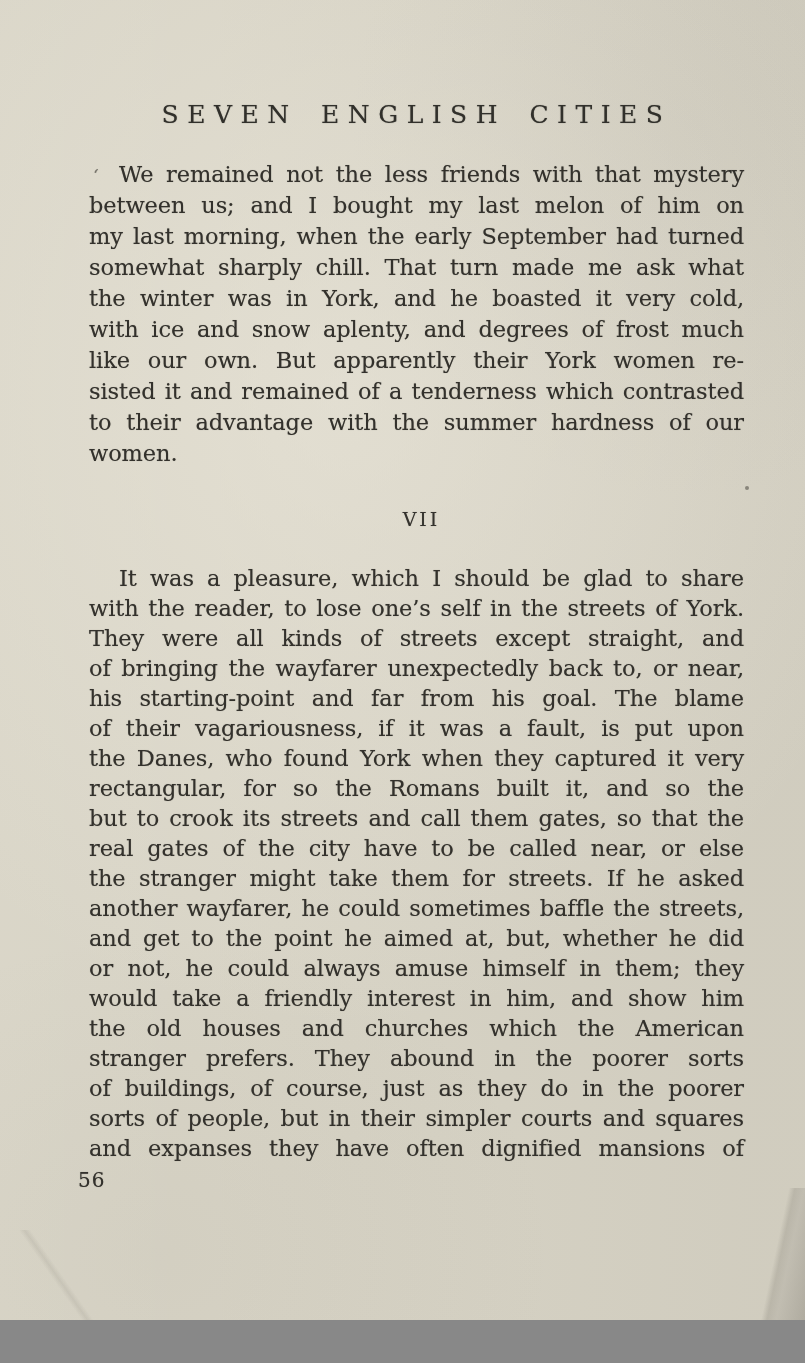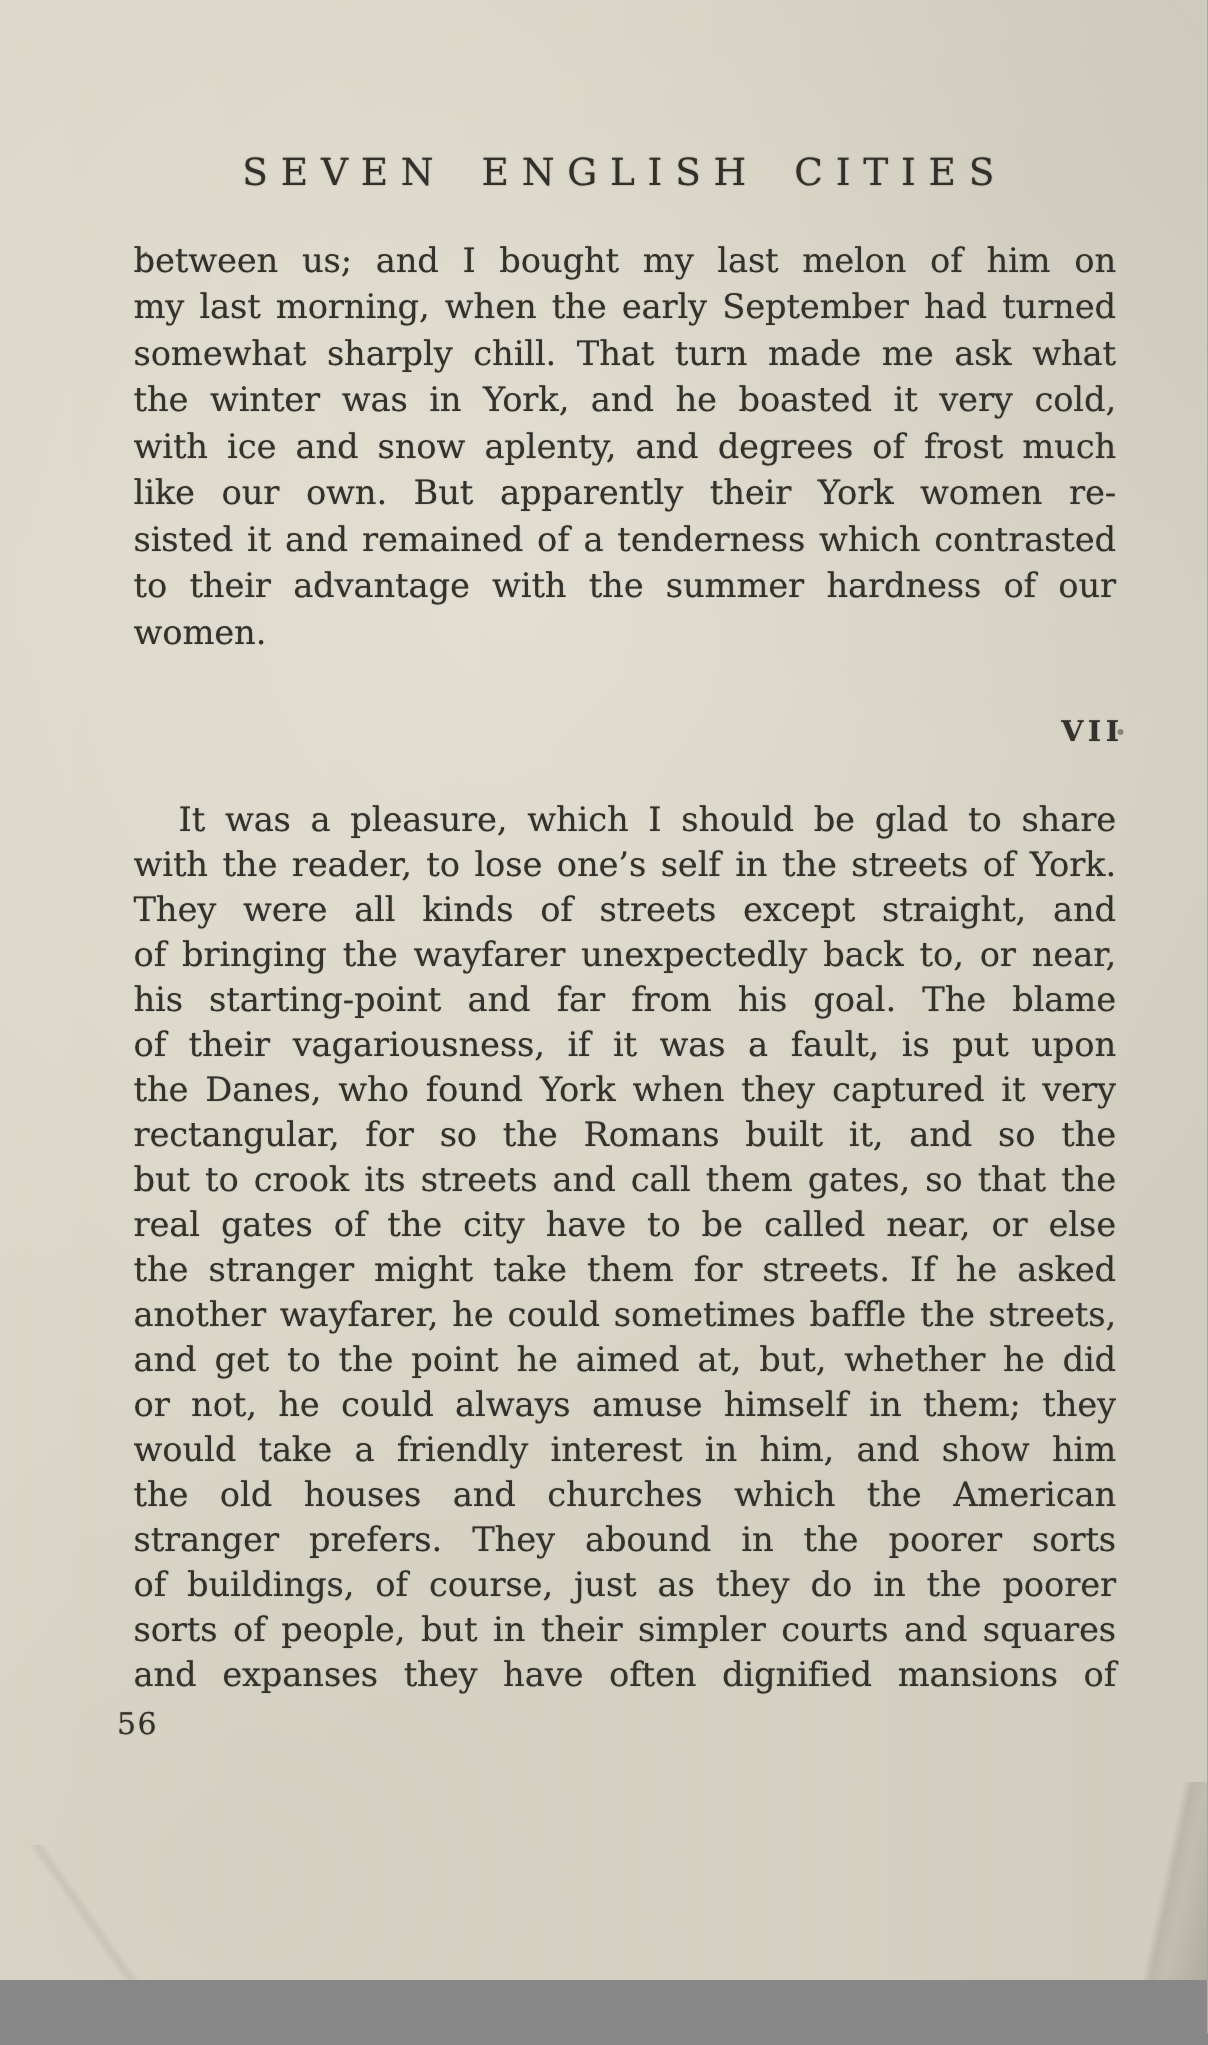--- a/index.html
+++ b/index.html
@@ -38,22 +38,22 @@
   }
   .para-0 { margin-top: 28px; line-height: 31px; position: relative; }
   .para-1 { margin-top: 33px; line-height: 30px; }
   .line { text-align: justify; text-align-last: justify; }
   .line.first { padding-left: 30px; }
   .line.flush-last { text-align-last: left; }
   .sec-head {
     margin: 39px 0 16px 0;
     font-size: 19px;
     line-height: 22px;
-    font-weight: bold;
-    text-align: right;
+    font-weight: normal;
+    text-align: center;
     letter-spacing: 3px;
     transform: translateX(5px);
     color: #34322d;
     text-shadow: 0 0 0.8px rgba(52,50,45,0.5);
   }
   .page-num {
     margin-top: 5px;
     font-size: 20px;
     line-height: 24px;
     letter-spacing: 1px;
@@ -100,20 +100,21 @@
 </head>
 <body>
 
 <div class="page">
   <div class="inner">
 
     <h1 class="title">SEVEN ENGLISH CITIES</h1>
 
     <div class="para para-0">
       <span class="stray-mark">‘</span>
+    <div class="line first">We remained not the less friends with that mystery</div>
         <div class="line">between us; and I bought my last melon of him on</div>
         <div class="line">my last morning, when the early September had turned</div>
         <div class="line">somewhat sharply chill.  That turn made me ask what</div>
         <div class="line">the winter was in York, and he boasted it very cold,</div>
         <div class="line">with ice and snow aplenty, and degrees of frost much</div>
         <div class="line">like our own.  But apparently their York women re-</div>
         <div class="line">sisted it and remained of a tenderness which contrasted</div>
         <div class="line">to their advantage with the summer hardness of our</div>
         <div class="line flush-last">women.</div>
       </div>

